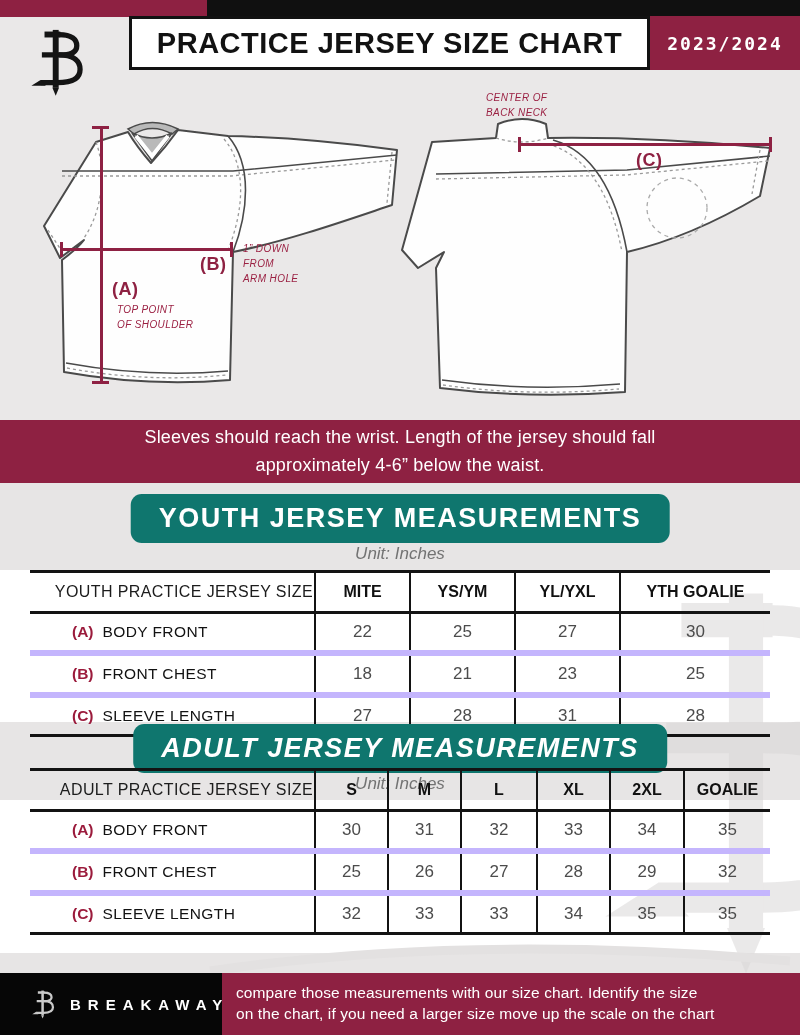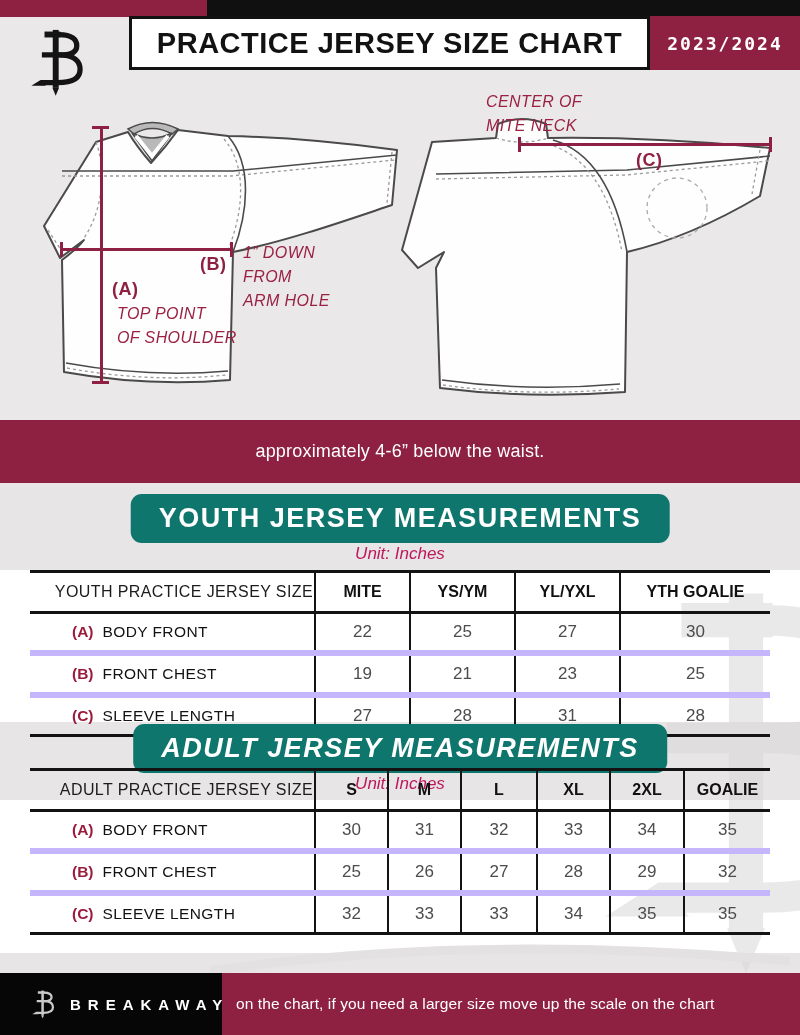--- a/index.html
+++ b/index.html
@@ -14,35 +14,35 @@
   .title-box{left:129px;top:16px;width:515px;height:48px;background:#fff;border:3px solid #121212;
              display:flex;align-items:center;justify-content:center;z-index:5;}
   .title-box h1{margin:0;font-size:29px;font-weight:bold;letter-spacing:.5px;color:#121212;white-space:nowrap;}
   .season-box{left:650px;top:16px;width:150px;height:54px;background:#8E2142;display:flex;
               align-items:center;justify-content:center;z-index:5;}
   .season-box span{color:#fff;font-family:"DejaVu Sans Mono",monospace;font-weight:bold;
                    font-size:18px;letter-spacing:2px;}
   .logo-main{left:26px;top:22px;color:#141414;z-index:6;}
 
   
-  .anno{color:#9B2143;font-style:italic;font-size:16px;line-height:1.5;letter-spacing:.4px;z-index:4;}
+  .anno{color:#9B2143;font-style:italic;font-size:10px;line-height:1.5;letter-spacing:.4px;z-index:4;}
   .anno-key{color:#8E2142;font-style:normal;font-weight:bold;font-size:18px;letter-spacing:.5px;z-index:4;}
   .mline{background:#8E2143;z-index:3;}
 
   
   .notice-bar{left:0;top:420px;width:800px;height:63px;background:#8E2142;color:#fff;
               display:flex;flex-direction:column;align-items:center;justify-content:center;z-index:2;}
   .notice-bar div{font-size:18px;line-height:1.55;letter-spacing:.2px;}
 
   
   .band{background:#E7E5E5;z-index:1;}
   .section-banner{left:50%;transform:translateX(-50%);background:#0f766e;color:#fff;border-radius:11px;
                   padding:9px 28px;font-weight:bold;font-size:27px;letter-spacing:1.5px;
                   white-space:nowrap;z-index:4;}
-  .unit-line{left:0;width:800px;text-align:center;font-style:italic;font-size:17px;color:#be185d;z-index:4;}
+  .unit-line{left:0;width:800px;text-align:center;font-style:italic;font-size:17px;color:#737373;z-index:4;}
 
   
   table.size-table{position:absolute;left:30px;width:740px;border-collapse:collapse;
                    table-layout:fixed;z-index:4;background:transparent;}
   .size-table th{border-top:3px solid #131313;border-bottom:3px solid #131313;height:36px;
                  font-size:16px;font-weight:bold;color:#111;text-align:center;}
   .size-table td{border-bottom:6px solid #c4b5fd;height:34px;font-size:17px;color:#4c4c4c;text-align:center;}
   .size-table tbody tr:last-child td{border-bottom:3px solid #131313;}
   .size-table th + th,.size-table td + td{border-left:2px solid #131313;}
   .size-table th.col-label{font-weight:normal;text-align:right;padding-left:18px;
@@ -162,25 +162,26 @@
     <div>OF SHOULDER</div>
   </div>
   <div class="abs anno-key" style="left:200px;top:254px;">(B)</div>
   <div class="abs anno" style="left:243px;top:241px;">
     <div>1” DOWN</div>
     <div>FROM</div>
     <div>ARM HOLE</div>
   </div>
   <div class="abs anno" style="left:486px;top:90px;">
     <div>CENTER OF</div>
-    <div>MITE NECK</div>
+    <div>BACK NECK</div>
   </div>
   <div class="abs anno-key" style="left:636px;top:150px;">(C)</div>
 
   <div class="abs notice-bar">
+    <div>Sleeves should reach the wrist. Length of the jersey should fall</div>
     <div>approximately 4-6” below the waist.</div>
   </div>
 
   <div class="abs section-banner" style="top:494px;">YOUTH JERSEY MEASUREMENTS</div>
   <div class="abs unit-line" style="top:544px;">Unit: Inches</div>
   <table class="size-table" style="top:570px;">
       <colgroup>
         <col style="width: 285px;">
         <col style="width: 95px;">
         <col style="width: 105px;">
@@ -199,21 +200,21 @@
       <tbody>
         <tr>
           <td class="col-label"><span class="key">(A)</span><span class="lbl">BODY FRONT</span></td>
           <td>22</td>
           <td>25</td>
           <td>27</td>
           <td>30</td>
         </tr>
         <tr>
           <td class="col-label"><span class="key">(B)</span><span class="lbl">FRONT CHEST</span></td>
-          <td>19</td>
+          <td>18</td>
           <td>21</td>
           <td>23</td>
           <td>25</td>
         </tr>
         <tr>
           <td class="col-label"><span class="key">(C)</span><span class="lbl">SLEEVE LENGTH</span></td>
           <td>27</td>
           <td>28</td>
           <td>31</td>
           <td>28</td>
@@ -285,17 +286,18 @@
             <path d="M50,50 C74,50 82,60 82,72 C82,86 70,92 48,92 H22" stroke-width="8"></path>
             <path d="M45,12 V100" stroke-width="9"></path>
           </g>
           <path d="M22,88 L8,97 L30,97 Z" fill="currentColor"></path>
           <path d="M40,100 L50,100 L45,112 Z" fill="currentColor"></path>
         </svg>
       </span>
       <span class="brand-text">BREAKAWAY</span>
     </div>
     <div class="footer-maroon">
+      <div>compare those measurements  with our size chart. Identify the size</div>
       <div>on the chart, if you need a larger size move up the scale on the chart</div>
     </div>
   </div>
 
 </div>
 
 </body></html>

